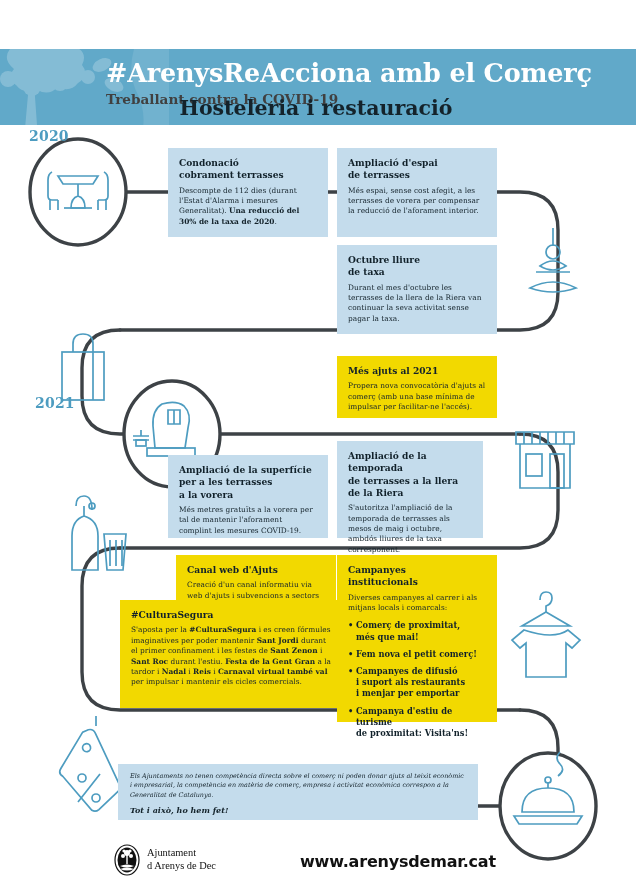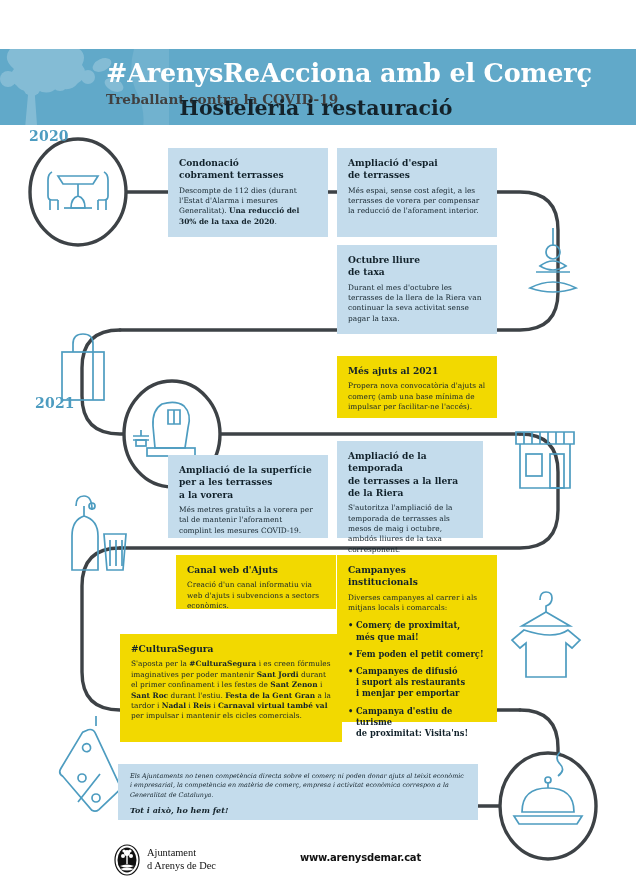--- a/index.html
+++ b/index.html
@@ -78,21 +78,21 @@
   
   #card-condonacio { left: 168px; top: 148px; width: 160px; height: 89px; }
   #card-ampliacio-espai { left: 337px; top: 148px; width: 160px; height: 89px; }
   #card-ajuts-hosteleria { left: 168px; top: 245px; width: 160px; height: 89px; }
   #card-octubre-lliure { left: 337px; top: 245px; width: 160px; height: 89px; }
   #card-mes-ajuts { left: 337px; top: 356px; width: 160px; height: 62px; }
   #card-ampliacio-superficie { left: 168px; top: 455px; width: 160px; height: 83px; }
   #card-ampliacio-temporada { left: 337px; top: 441px; width: 146px; height: 97px; }
   #card-canal-web { left: 168px; top: 555px; width: 160px; height: 54px; margin-left: 8px; }
   #card-campanyes { left: 337px; top: 555px; width: 160px; height: 167px; }
-  #card-culturasegura { left: 120px; top: 634px; width: 222px; height: 108px; }
+  #card-culturasegura { left: 120px; top: 600px; width: 222px; height: 108px; }
 
   
   #disclaimer {
     position: absolute; left: 118px; top: 764px; width: 360px; height: 56px;
     background: #c4dcec; padding: 8px 12px;
   }
   #disclaimer p {
     font-family: "DejaVu Serif","Liberation Serif",serif;
     font-style: italic; font-size: 6.4px; color: #14232b; line-height: 9.4px;
   }
@@ -104,21 +104,21 @@
   .footer { position: absolute; left: 0; top: 840px; width: 636px; height: 54px; }
   .crest { position: absolute; left: 113px; top: 4px; width: 28px; height: 32px; }
   .crest-label {
     position: absolute; left: 147px; top: 6px;
     font-family: "Liberation Serif","DejaVu Serif",serif;
     font-size: 10.4px; color: #111; line-height: 13px;
   }
   .web {
     position: absolute; left: 300px; top: 12px;
     font-family: "DejaVu Sans","Liberation Sans",sans-serif;
-    font-weight: bold; font-size: 10px; color: #111; letter-spacing: -0.2px;
+    font-weight: bold; font-size: 16px; color: #111; letter-spacing: -0.2px;
   }
 </style>
 </head>
 <body>
 
 <div class="page">
 
   <div class="header">
     <svg class="header-tree" viewBox="0 0 175 110">
       <g fill="#ffffff" opacity="0.45">
@@ -278,21 +278,21 @@
   <div class="card yellow" id="card-canal-web">
     <h3>Canal web d'Ajuts</h3>
     <p>Creació d'un canal informatiu via web d'ajuts i subvencions a sectors econòmics.</p>
   </div>
 
   <div class="card yellow" id="card-campanyes">
     <h3>Campanyes<br>institucionals</h3>
     <p>Diverses campanyes al carrer i als mitjans locals i comarcals:</p>
     <ul class="bullets">
         <li>Comerç de proximitat,<br>més que mai!</li>
-        <li>Fem poden el petit comerç!</li>
+        <li>Fem nova el petit comerç!</li>
         <li>Campanyes de difusió<br>i suport als restaurants<br>i menjar per emportar</li>
         <li>Campanya d'estiu de turisme<br>de proximitat: Visita'ns!</li>
       </ul>
   </div>
 
   <div class="card yellow" id="card-culturasegura">
     <h3>#CulturaSegura</h3>
     <p>S'aposta per la <b>#CulturaSegura</b> i es creen fórmules imaginatives per poder mantenir <b>Sant Jordi</b> durant el primer confinament i les festes de <b>Sant Zenon</b> i <b>Sant Roc</b> durant l'estiu. <b>Festa de la Gent Gran</b> a la tardor i <b>Nadal</b> i <b>Reis</b> i <b>Carnaval virtual també val</b> per impulsar i mantenir els cicles comercials.</p>
   </div>
 

